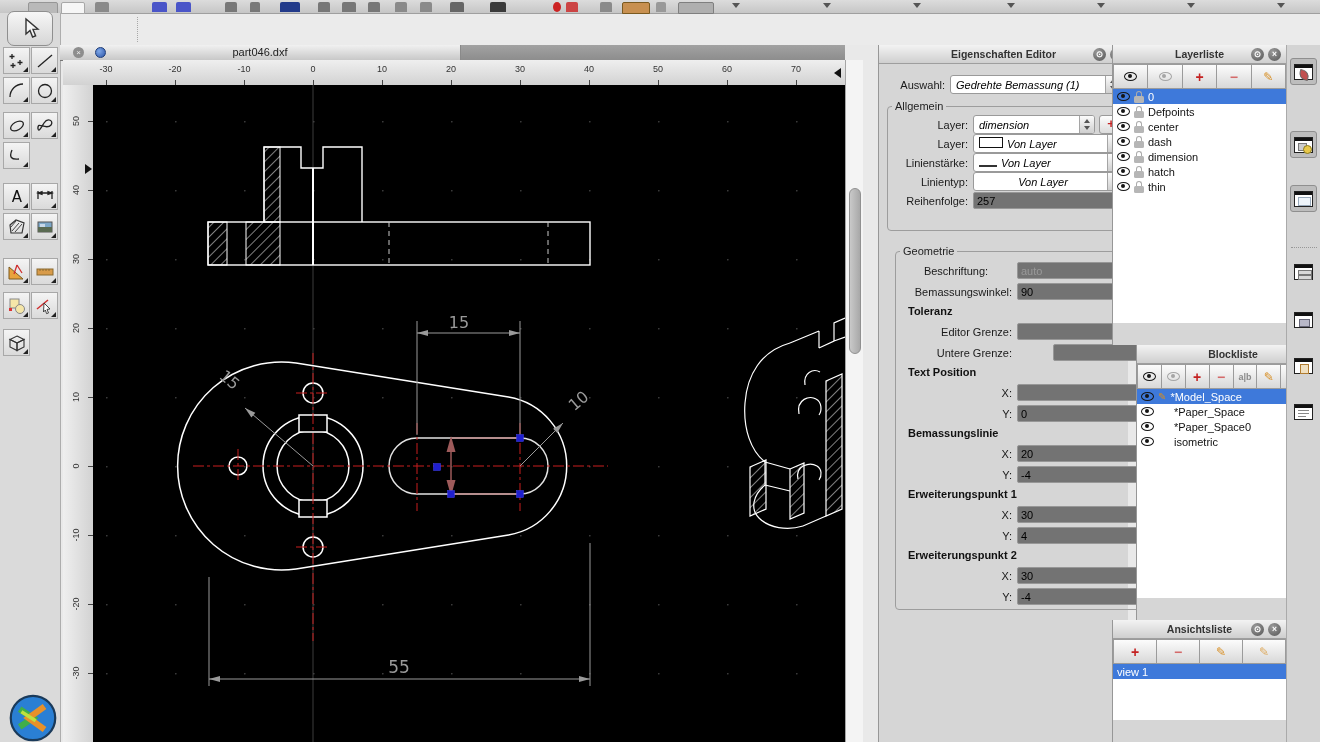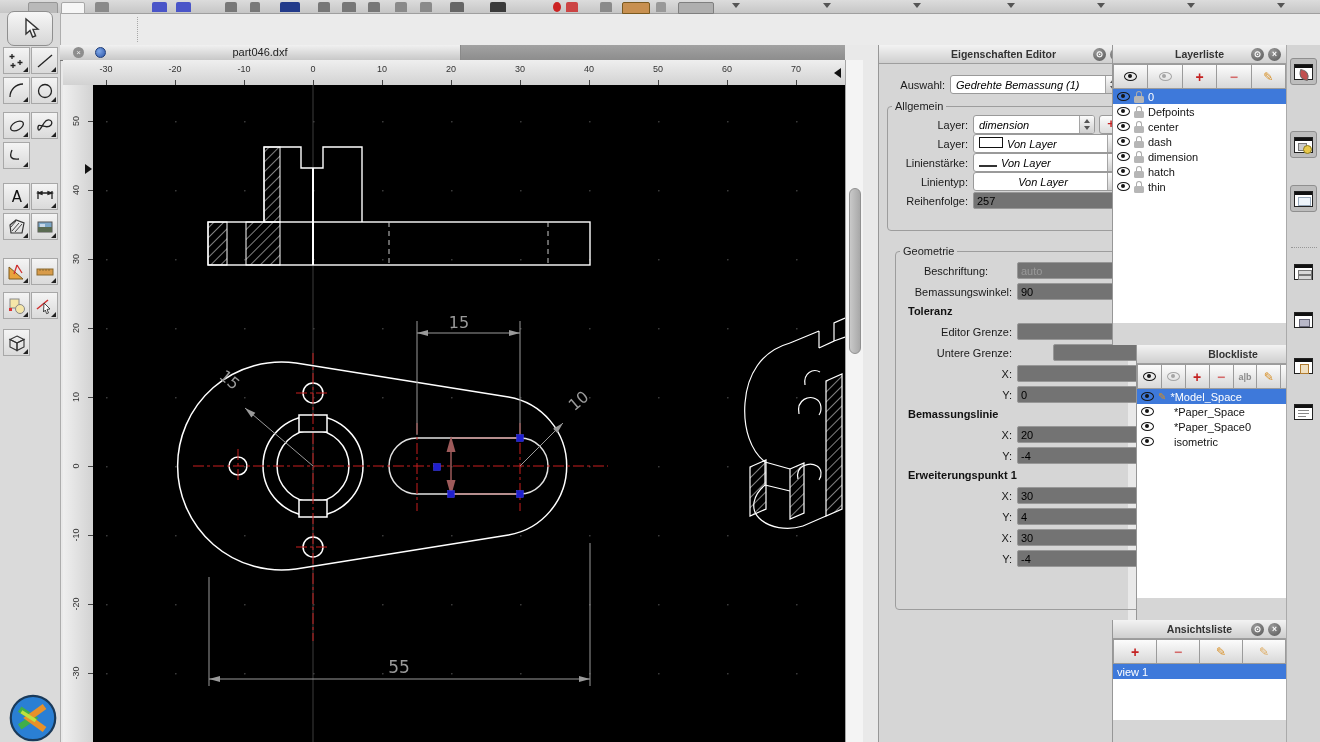--- a/index.html
+++ b/index.html
@@ -508,20 +508,21 @@
       </div>
       <div class="psec" style="height:19px;line-height:19px;">Toleranz</div>
       <div class="prow" style="height:21px;">
         <span class="plab" style="flex:0 0 112px;">Editor Grenze:</span>
         <input class="pfield" style="flex: 1 1 0%;">
       </div>
       <div class="prow" style="height:21px;gap:36px;">
         <span class="plab" style="flex:0 0 112px;">Untere Grenze:</span>
         <input class="pfield" style="flex: 1 1 0%;">
       </div>
+      <div class="psec" style="height:19px;line-height:19px;">Text Position</div>
       <div class="prow" style="height:21px;">
         <span class="plab" style="flex:0 0 112px;">X:</span>
         <input class="pfield" style="flex: 1 1 0%; text-align: right;" value="18.125">
       </div>
       <div class="prow" style="height:21px;">
         <span class="plab" style="flex:0 0 112px;">Y:</span>
         <input class="pfield" style="flex: 1 1 0%;" value="0">
       </div>
       <div class="psec" style="height:19px;line-height:19px;">Bemassungslinie</div>
       <div class="prow" style="height:21px;">
@@ -534,20 +535,21 @@
       </div>
       <div class="psec" style="height:19px;line-height:19px;">Erweiterungspunkt 1</div>
       <div class="prow" style="height:21px;">
         <span class="plab" style="flex:0 0 112px;">X:</span>
         <input class="pfield" style="flex: 1 1 0%;" value="30">
       </div>
       <div class="prow" style="height:21px;">
         <span class="plab" style="flex:0 0 112px;">Y:</span>
         <input class="pfield" style="flex: 1 1 0%;" value="4">
       </div>
+      <div class="psec" style="height:19px;line-height:19px;">Erweiterungspunkt 2</div>
       <div class="prow" style="height:21px;">
         <span class="plab" style="flex:0 0 112px;">X:</span>
         <input class="pfield" style="flex: 1 1 0%;" value="30">
       </div>
       <div class="prow" style="height:21px;">
         <span class="plab" style="flex:0 0 112px;">Y:</span>
         <input class="pfield" style="flex: 1 1 0%;" value="-4">
       </div>
     </fieldset>
   </div>

